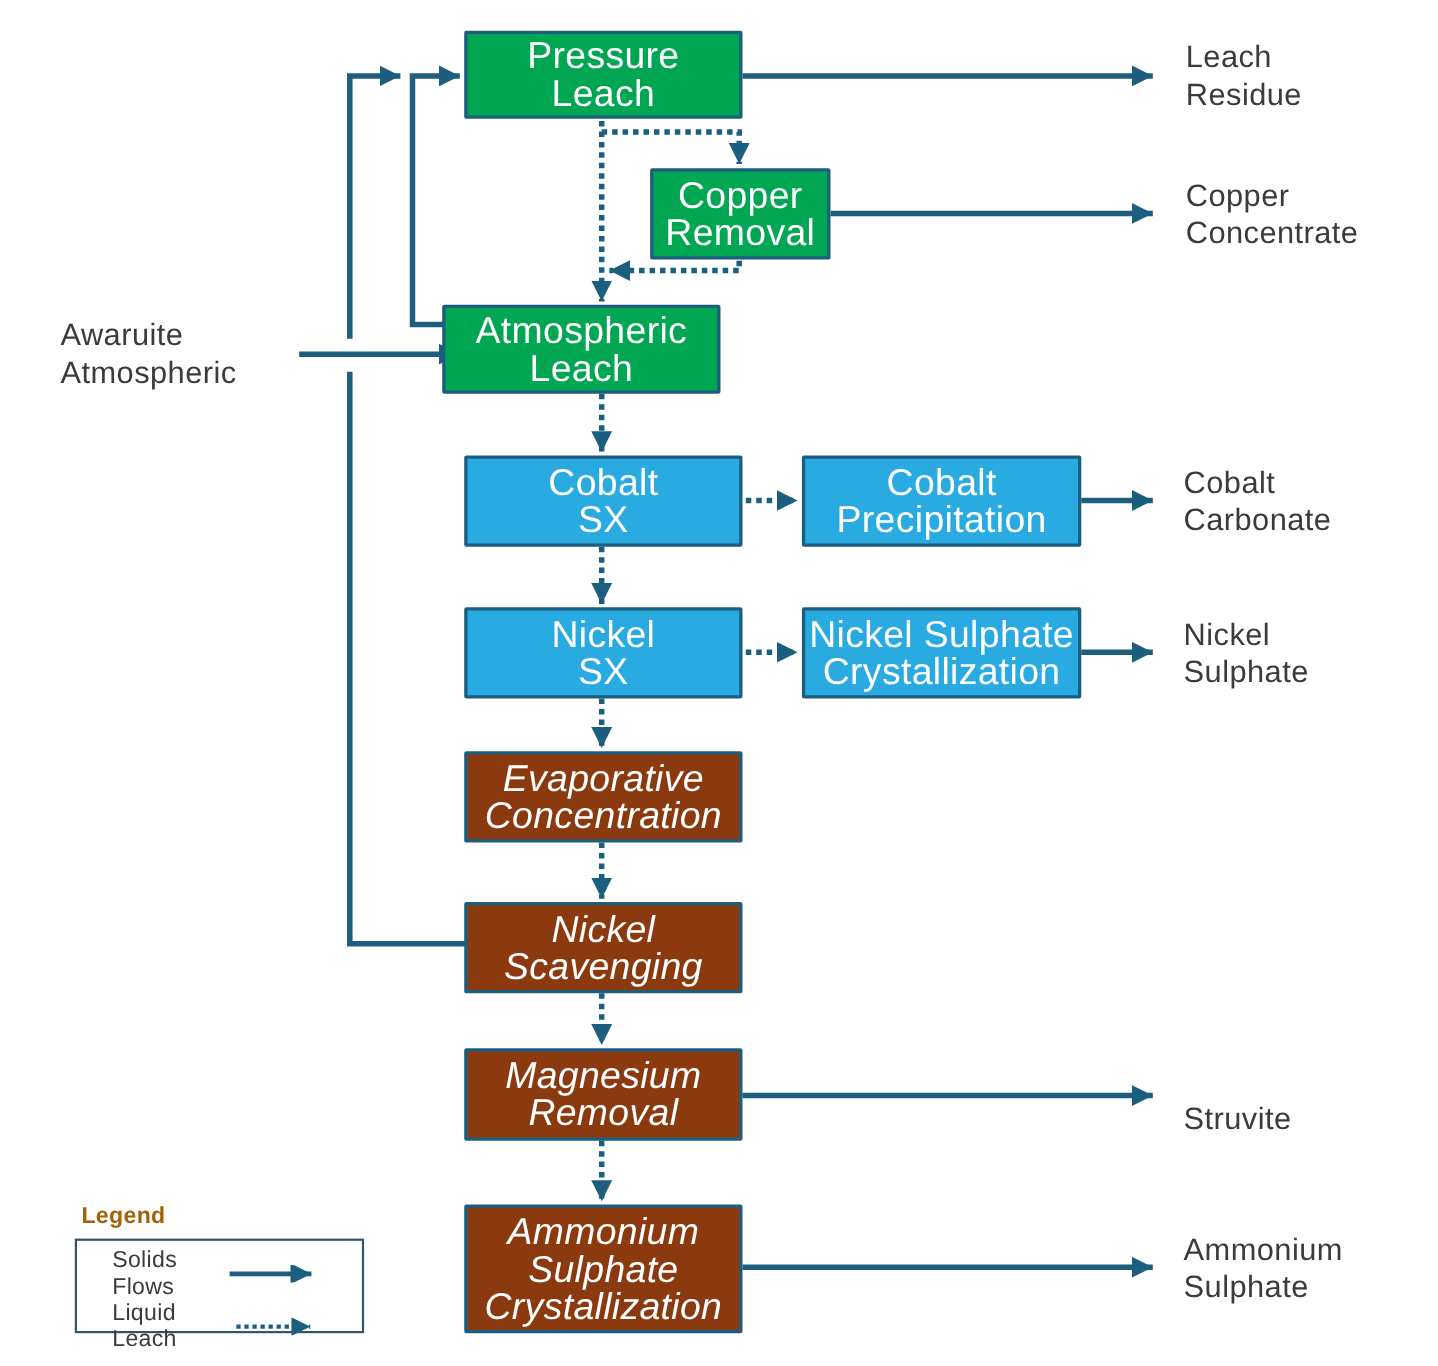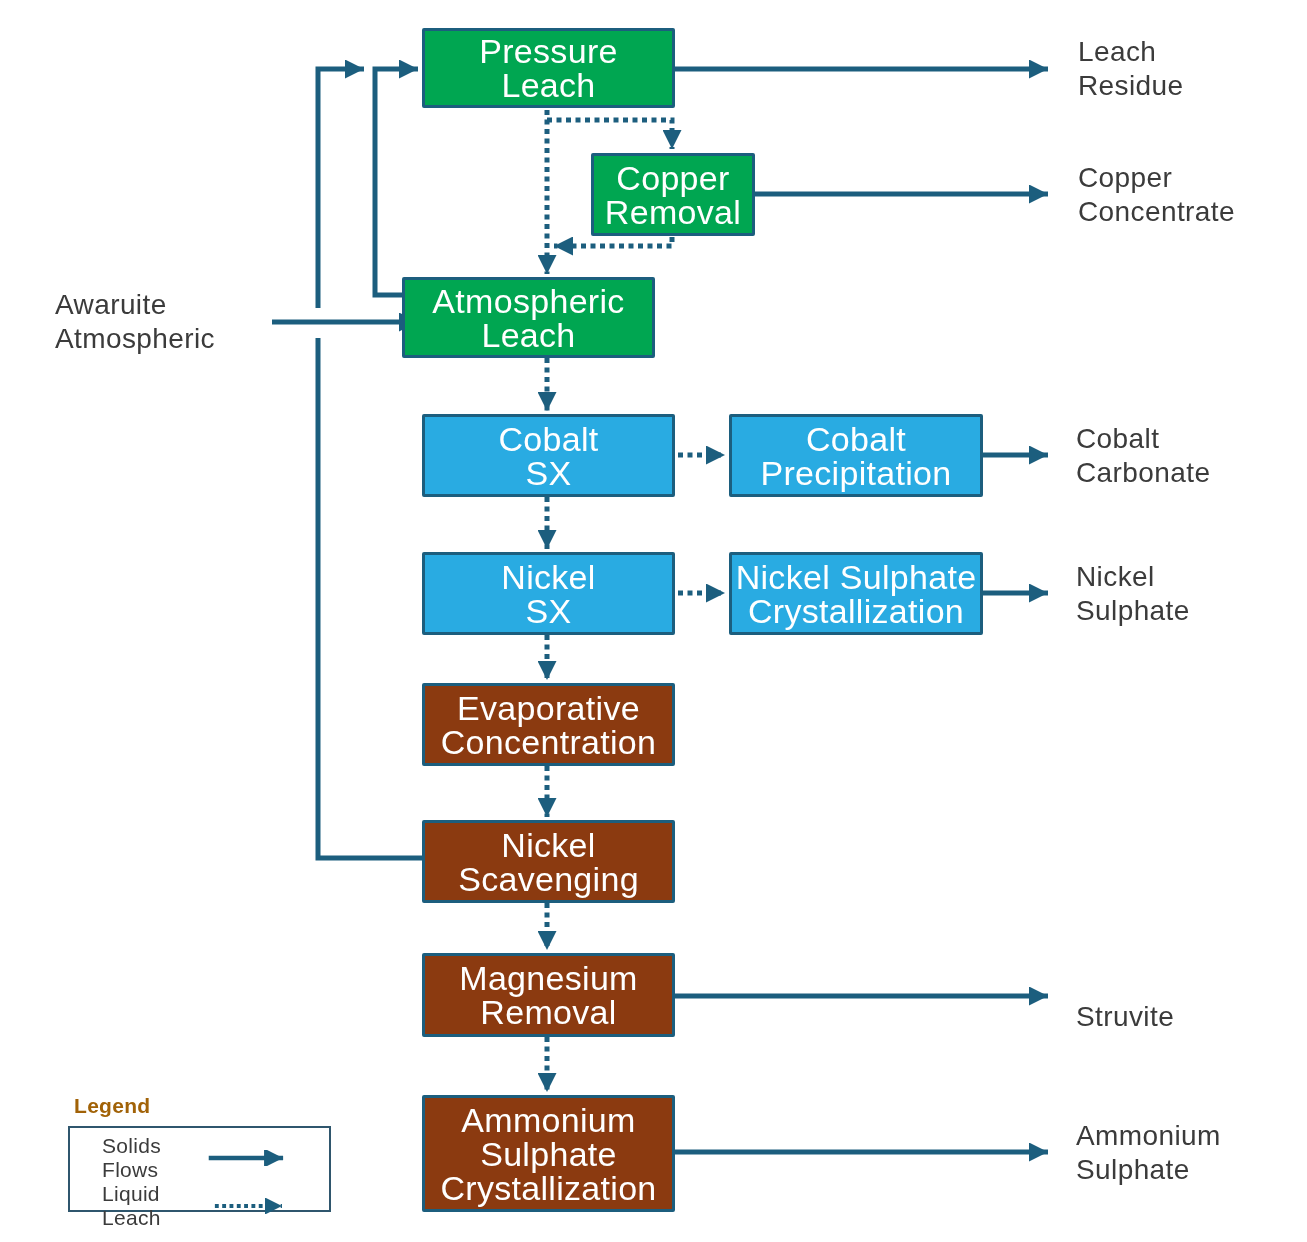--- a/index.html
+++ b/index.html
@@ -17,21 +17,21 @@
   .pbox{
     position:absolute;z-index:2;box-sizing:border-box;
     border:3px solid var(--line,#1C5E7E);border-radius:2px;
     display:flex;align-items:center;justify-content:center;
     text-align:center;color:var(--box_text,#FFFFFF);
     font-size:34px;line-height:34px;letter-spacing:0.3px;
   }
   .pbox .pbox-label{white-space:pre-line;}
   .pbox.green{background:var(--green,#00A651);}
   .pbox.blue{background:var(--blue,#29ABE2);}
-  .pbox.brown{background:var(--brown,#8B3A10);}
+  .pbox.brown{background:var(--brown,#8B3A10);font-style:italic;}
   .side-label{
     position:absolute;z-index:2;color:var(--label,#3B3B3B);
     font-size:28px;line-height:34px;white-space:pre-line;letter-spacing:0.4px;
   }
   #legend{position:absolute;left:68px;top:1094px;z-index:2;}
   #legend-title{font-size:21px;font-weight:bold;color:#a16207;margin:0 0 8px 6px;letter-spacing:0.3px;}
   #legend-box{
     box-sizing:border-box;width:263px;height:86px;
     border:2px solid #2F566D;
     display:flex;flex-direction:column;justify-content:space-around;

